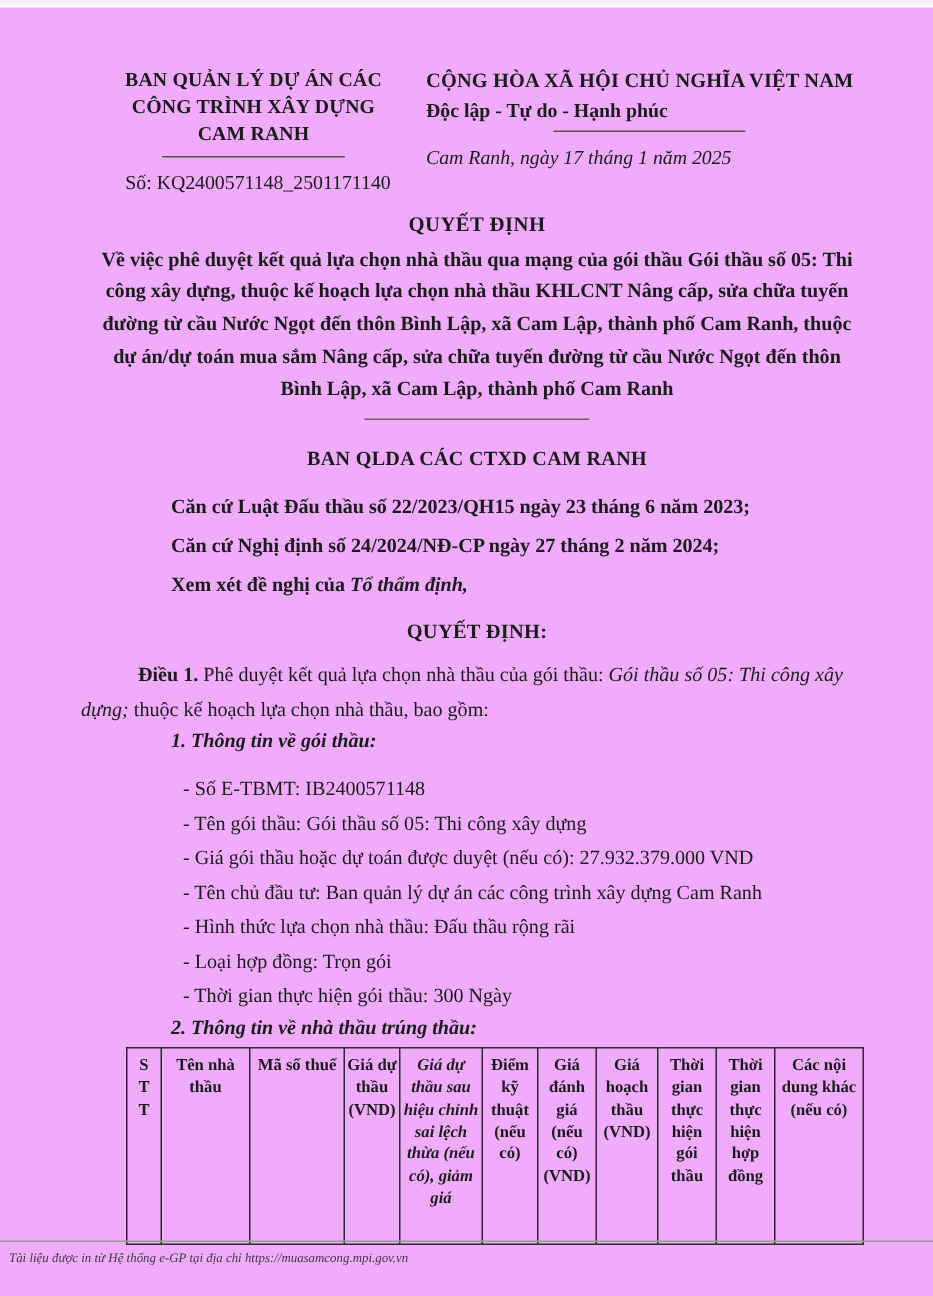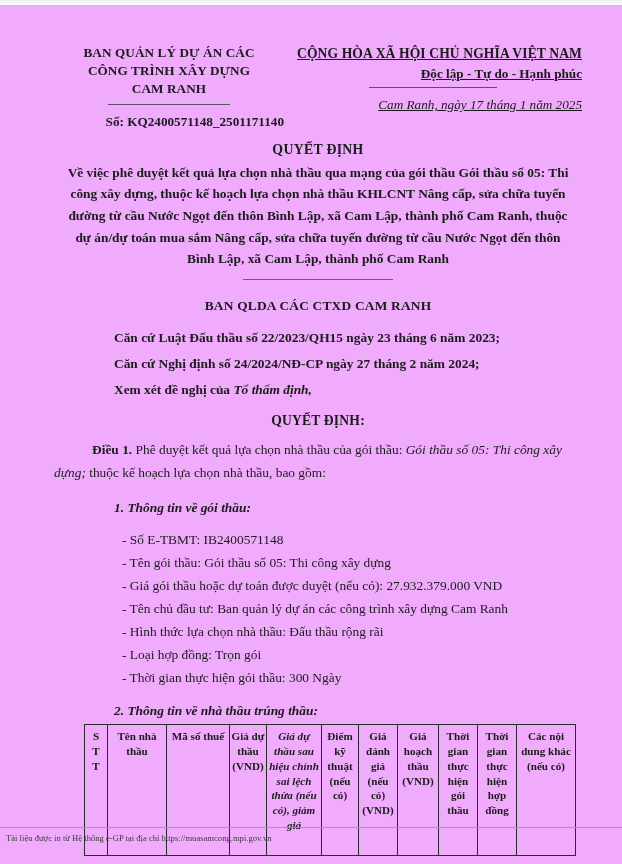--- a/index.html
+++ b/index.html
@@ -38,23 +38,22 @@
     display: flex;
     align-items: flex-start;
   }
   .header-left {
     width: 230px;
     text-align: center;
     padding-top: 14px;
   }
   .header-right {
     flex: 1;
-    text-align: right;
+    text-align: left;
     padding-top: 14px;
-    text-decoration: underline;
   }
   .org-name {
     font-weight: bold;
     font-size: 13.2px;
     line-height: 1.38;
     letter-spacing: 0.1px;
   }
   .nation-name {
     font-weight: bold;
     font-size: 13.6px;
@@ -69,24 +68,23 @@
   .rule {
     height: 1px;
     background: #555;
     margin: 5px auto 0;
   }
   .rule-left  { width: 122px; }
   .rule-right { width: 128px; }
   .doc-number {
     font-size: 13.2px;
     margin-top: 9px;
-    text-align: right;
+    text-align: center;
     padding-left: 6px;
     white-space: nowrap;
-    font-weight: bold;
   }
   .place-date {
     font-style: italic;
     font-size: 13.2px;
     margin-top: 9px;
   }
 
   
   .title-block {
     text-align: center;
@@ -144,36 +142,36 @@
     text-align: left;
   }
   .article .indent { display: inline-block; width: 38px; }
   .article b { font-weight: bold; }
   .article i { font-style: italic; }
 
   .sub-head {
     font-size: 13.4px;
     font-weight: bold;
     font-style: italic;
-    margin-top: 16px;
+    margin-top: 2px;
     padding-left: 60px;
   }
   .bullets {
     font-size: 13.4px;
     line-height: 1.72;
     padding-left: 68px;
     margin-top: 12px;
   }
   .bullets div { white-space: nowrap; }
 
   .sub-head-2 {
     font-size: 13.4px;
     font-weight: bold;
     font-style: italic;
-    margin-top: 14px;
+    margin-top: 2px;
     padding-left: 60px;
   }
 
   
   .table-wrap {
     margin-top: 5px;
     padding-left: 30px;
   }
   table.bidders {
     border-collapse: collapse;
@@ -211,20 +209,21 @@
     left: 0; right: 0;
     top: 827px;
     height: 1px;
     background: #999;
   }
   .footer-text {
     position: absolute;
     left: 6px;
     top: 833px;
     font-size: 8.6px;
+    font-style: italic;
     color: #3a3a3a;
   }
 </style>
 </head>
 <body>
 
 <div class="page">
   <div class="top-band"></div>
 
   <div class="content">

